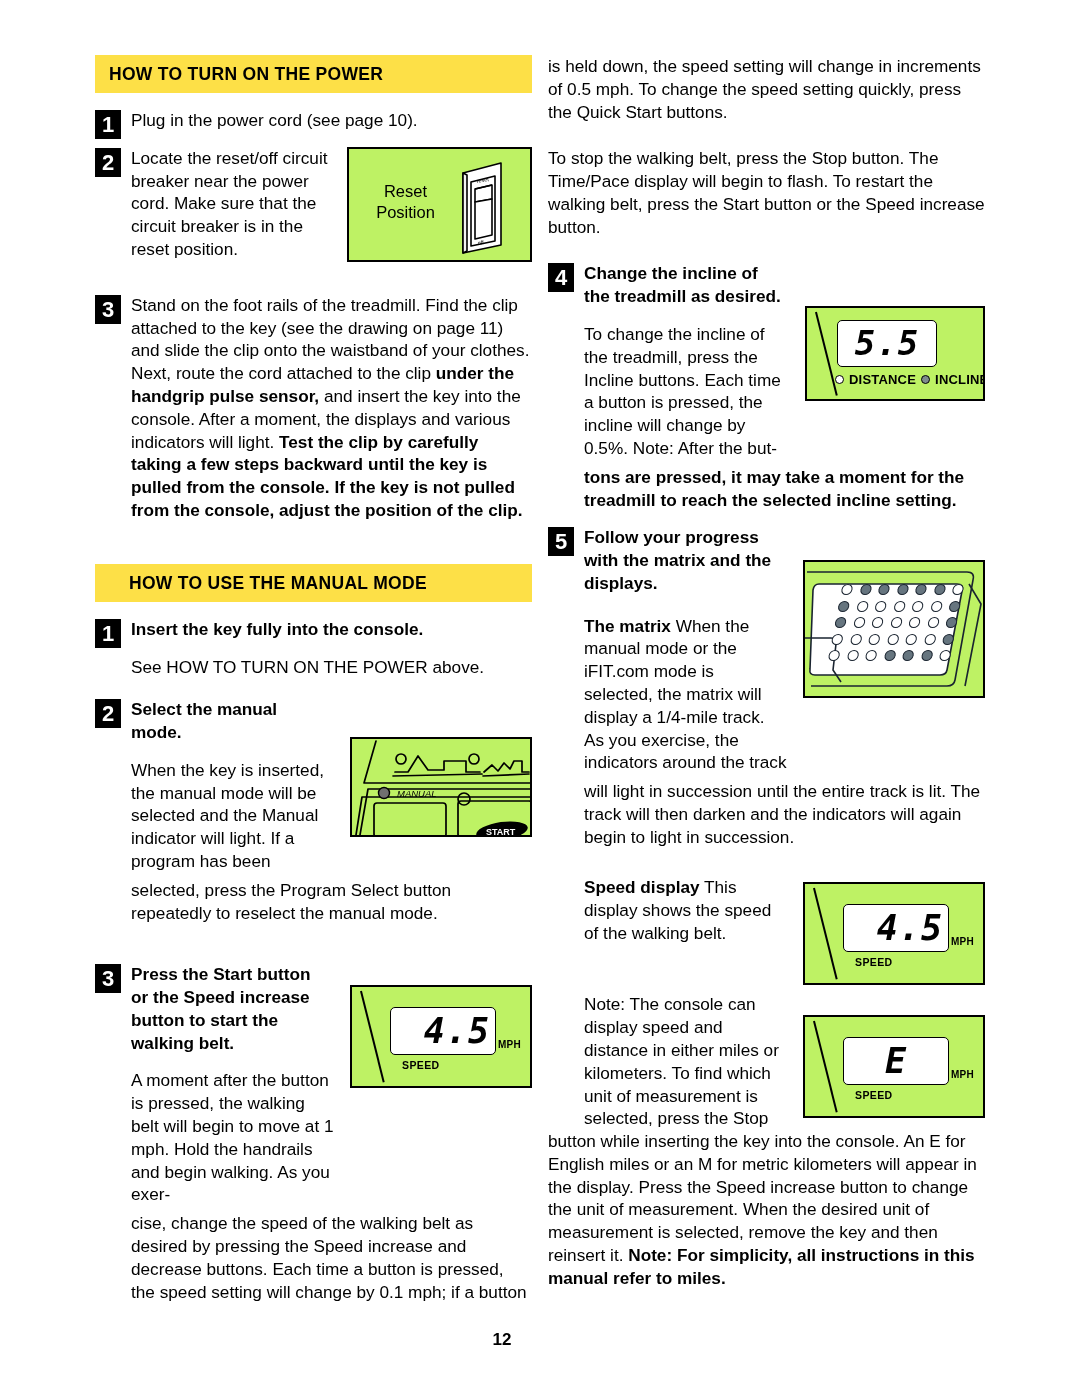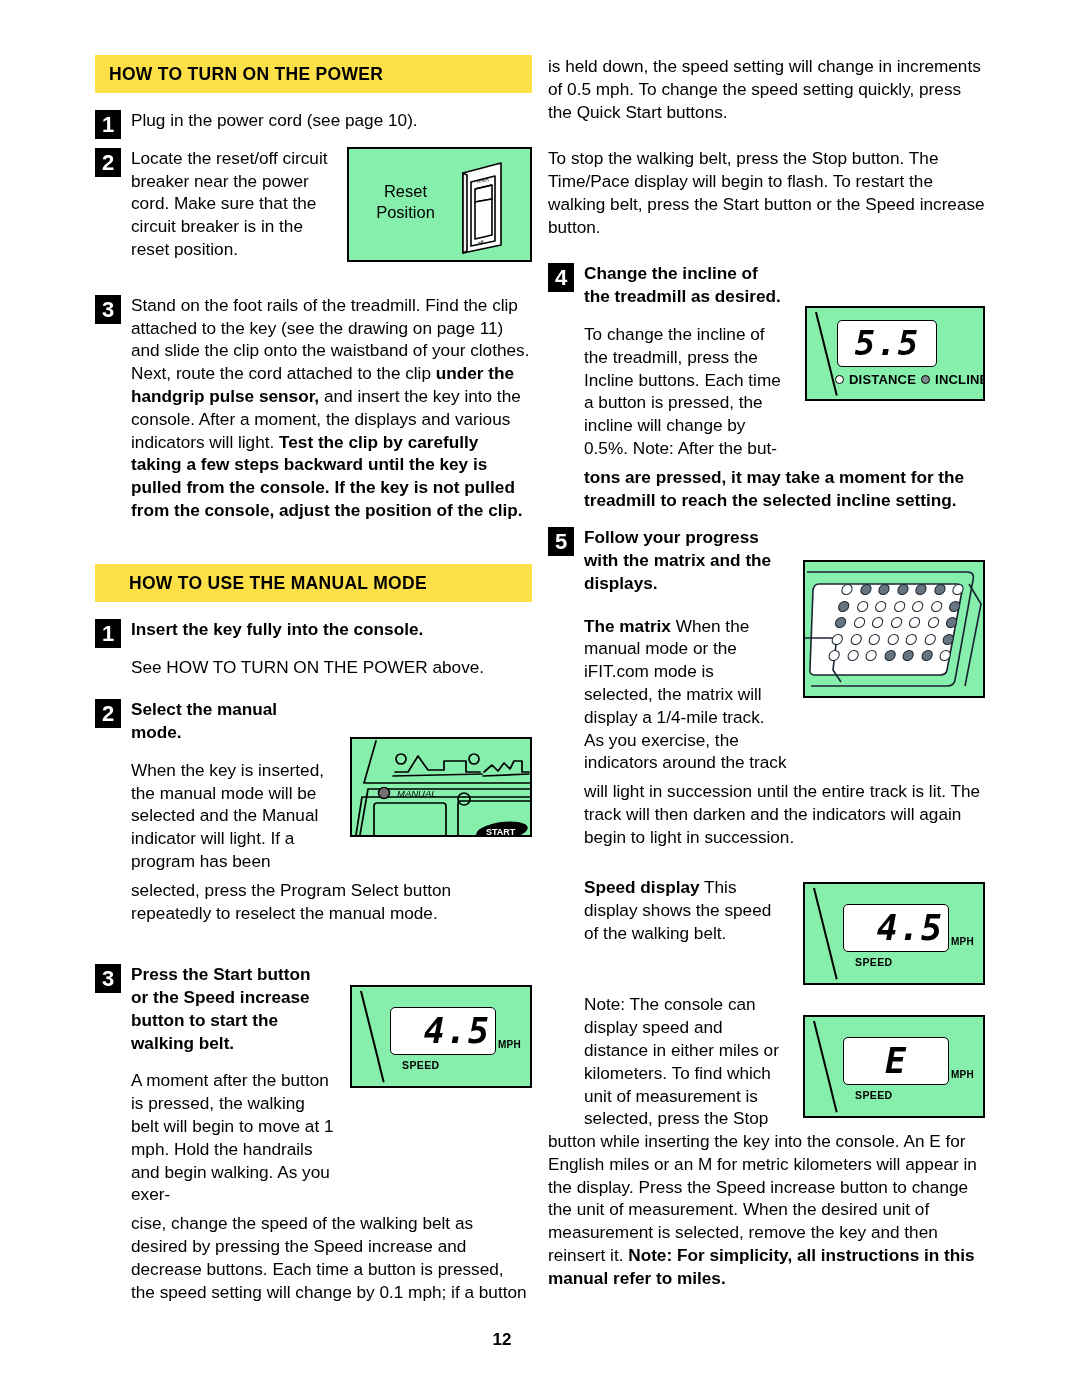--- a/index.html
+++ b/index.html
@@ -64,21 +64,21 @@
     margin: 0 0 15px 0;
     font-size: 17.2px;
     line-height: 1.325;
   }
   p.tight { margin-bottom: 0; }
   .b { font-weight: bold; }
 
   
   .fig {
     border: 2px solid #000;
-    background: #86efac;
+    background: #bef264;
     box-sizing: border-box;
     position: relative;
   }
   .fig-right {
     float: right;
     clear: right;
   }
 
   
   .fig-reset {

